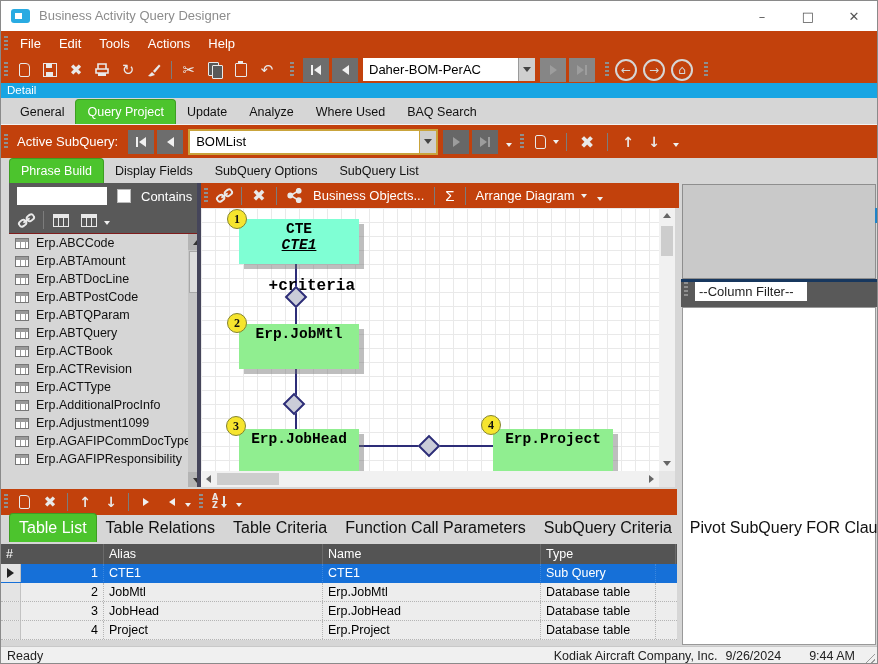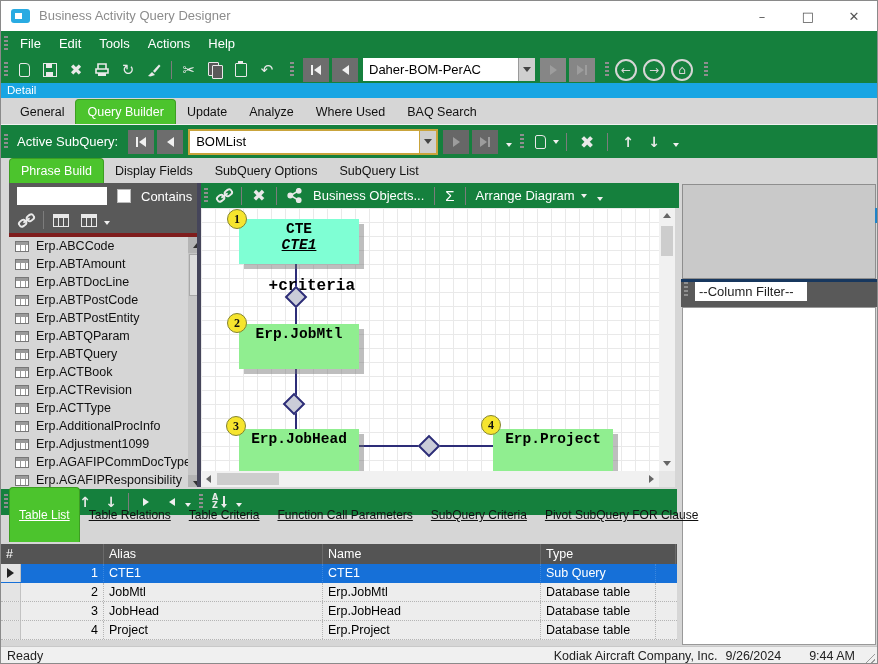--- a/index.html
+++ b/index.html
@@ -12,21 +12,21 @@
   .titlebar { position:absolute; left:0; top:0; width:100%; height:30px; background:#fff; }
   .app-ico { position:absolute; left:10px; top:8px; width:19px; height:14px; background:#29abe2;
              border-radius:3px; }
   .app-ico::before { content:""; position:absolute; left:4px; top:4px; width:7px; height:6px; background:#fff; }
   .title-text { position:absolute; left:38px; top:7px; color:#8c8c8c; font-size:13px; }
   .win-controls { position:absolute; right:0; top:0; height:30px; display:flex; }
   .win-btn { width:46px; height:30px; display:flex; align-items:center; justify-content:center;
              color:#555; font-size:13px; font-family:"DejaVu Sans",sans-serif; }
 
   
-  .dark { background:#15803d; color:#ececec; }
+  .dark { background:#c2410c; color:#ececec; }
   .menubar { position:absolute; left:0; top:30px; width:100%; height:25px; display:flex; align-items:center; }
   .menu-item { padding:0 9px; font-size:13px; color:#fff; }
   .grip { width:4px; height:16px; margin:0 3px;
           background-image:repeating-linear-gradient(to bottom,#8f8f8f 0 2px,transparent 2px 4px); }
   .sep { width:1px; height:18px; background:#7c7c7c; margin:0 4px; }
 
   .toolbar1 { position:absolute; left:0; top:55px; width:100%; height:27px; display:flex; align-items:center; }
   .tb-ico { width:26px; height:22px; display:flex; align-items:center; justify-content:center;
             color:#e9e9e9; font-family:"DejaVu Sans",sans-serif; font-size:15px; position:relative; }
 
@@ -89,21 +89,21 @@
   
   .left-panel { position:absolute; left:8px; top:182px; width:204px; height:304px; }
   .lp-head { height:50px; background:#595959; position:relative; }
   .lp-search { position:absolute; left:8px; top:4px; width:90px; height:18px; border:none; background:#fff;
                font-size:12px; padding:0 4px; }
   .lp-check { position:absolute; left:108px; top:6px; width:14px; height:14px; background:#fff;
               border:1px solid #bbb; }
   .lp-contains { position:absolute; left:132px; top:6px; color:#fff; font-size:13px; }
   .lp-row2 { position:absolute; left:4px; top:26px; display:flex; align-items:center; height:22px; }
   .lp-list { position:absolute; left:0; top:50px; width:196px; height:254px; background:#d6d6d6;
-             overflow:hidden; border-top:4px solid #7f1d1d; }
+             overflow:hidden; border-top:1px solid #7f1d1d; }
   .lp-item { height:18px; display:flex; align-items:center; gap:7px; padding-left:6px;
              font-size:12.5px; color:#111; white-space:nowrap; }
 
   
   .sb { position:absolute; background:#c6c6c6; }
   .sb .btn { position:absolute; left:0; width:100%; display:flex; align-items:center; justify-content:center;
              background:#b4b4b4; }
   .sb .thumb { position:absolute; background:#dddddd; border:1px solid #a8a8a8; }
   .tri-up-dk { border-width:0 4px 5px 4px; border-color:transparent transparent #333 transparent; }
   .tri-dn-dk { border-width:5px 4px 0 4px; border-color:#333 transparent transparent transparent; }
@@ -140,21 +140,21 @@
   .rp-filter { width:112px; height:19px; background:#fff; font-size:13px; color:#222; display:flex;
                align-items:center; padding:0 4px; margin-left:4px; white-space:nowrap; }
   .rp-white { position:absolute; left:1px; top:124px; width:194px; height:338px; background:#fff; border:1px solid #999; }
   .rp-blue { position:absolute; left:194px; top:25px; width:4px; height:15px; background:#1f83c9; }
 
   
   .bottom { position:absolute; left:0; top:486px; width:676px; height:159px; background:#d6d6d6; }
   .bt-toolbar { position:absolute; left:0; top:2px; width:676px; height:26px; display:flex; align-items:center; }
   .tabs3 { position:absolute; left:0; top:28px; width:676px; height:27px; background:#d6d6d6; display:flex;
            align-items:flex-end; padding-left:8px; }
-  .tabs3 .tab { font-size:12px; padding:20px 9px;text-decoration:underline; }
+  .tabs3 .tab { font-size:16px; padding:5px 9px; }
   .grid { position:absolute; left:0; top:57px; width:676px; height:96px; background:#fff; }
   .g-head { display:flex; height:20px; background:#545454; color:#fff; font-size:12.5px; }
   .g-head > div { display:flex; align-items:center; padding-left:5px; border-right:1px solid #6a6a6a; }
   .g-row { display:flex; height:19px; font-size:12.5px; background:#ededed; color:#000;
            border-bottom:1px dotted #b5b5b5; }
   .g-row > div { display:flex; align-items:center; padding-left:5px; border-right:1px dotted #b5b5b5;
                  overflow:hidden; white-space:nowrap; }
   .g-sel { width:20px; background:#e4e4e4; border-right:1px solid #c2c2c2 !important;
            justify-content:center; padding-left:0 !important; }
   .c-num { width:83px; justify-content:flex-end; padding-right:5px; }
@@ -260,21 +260,21 @@
     <span class="circ">←</span>
     <span class="circ">→</span>
     <span class="circ">⌂</span>
     <span class="grip" style="margin-left:8px;"></span>
   </div>
 
   <div class="detailbar">Detail</div>
 
   <div class="tabstrip tabs1">
     <span class="tab">General</span>
-    <span class="tab active">Query Builder</span>
+    <span class="tab active">Query Project</span>
     <span class="tab">Update</span>
     <span class="tab">Analyze</span>
     <span class="tab">Where Used</span>
     <span class="tab">BAQ Search</span>
   </div>
 
   <div class="sqbar dark">
     <span class="grip"></span>
     <span style="color:#fff; font-size:13px; padding:0 10px 0 6px;">Active SubQuery:</span>
     <span class="nav-btn">
@@ -352,24 +352,20 @@
           <span class="grid-ico"></span>
           <span>Erp.ABTAmount</span>
         </div>
       <div class="lp-item">
           <span class="grid-ico"></span>
           <span>Erp.ABTDocLine</span>
         </div>
       <div class="lp-item">
           <span class="grid-ico"></span>
           <span>Erp.ABTPostCode</span>
-        </div>
-      <div class="lp-item">
-          <span class="grid-ico"></span>
-          <span>Erp.ABTPostEntity</span>
         </div>
       <div class="lp-item">
           <span class="grid-ico"></span>
           <span>Erp.ABTQParam</span>
         </div>
       <div class="lp-item">
           <span class="grid-ico"></span>
           <span>Erp.ABTQuery</span>
         </div>
       <div class="lp-item">

